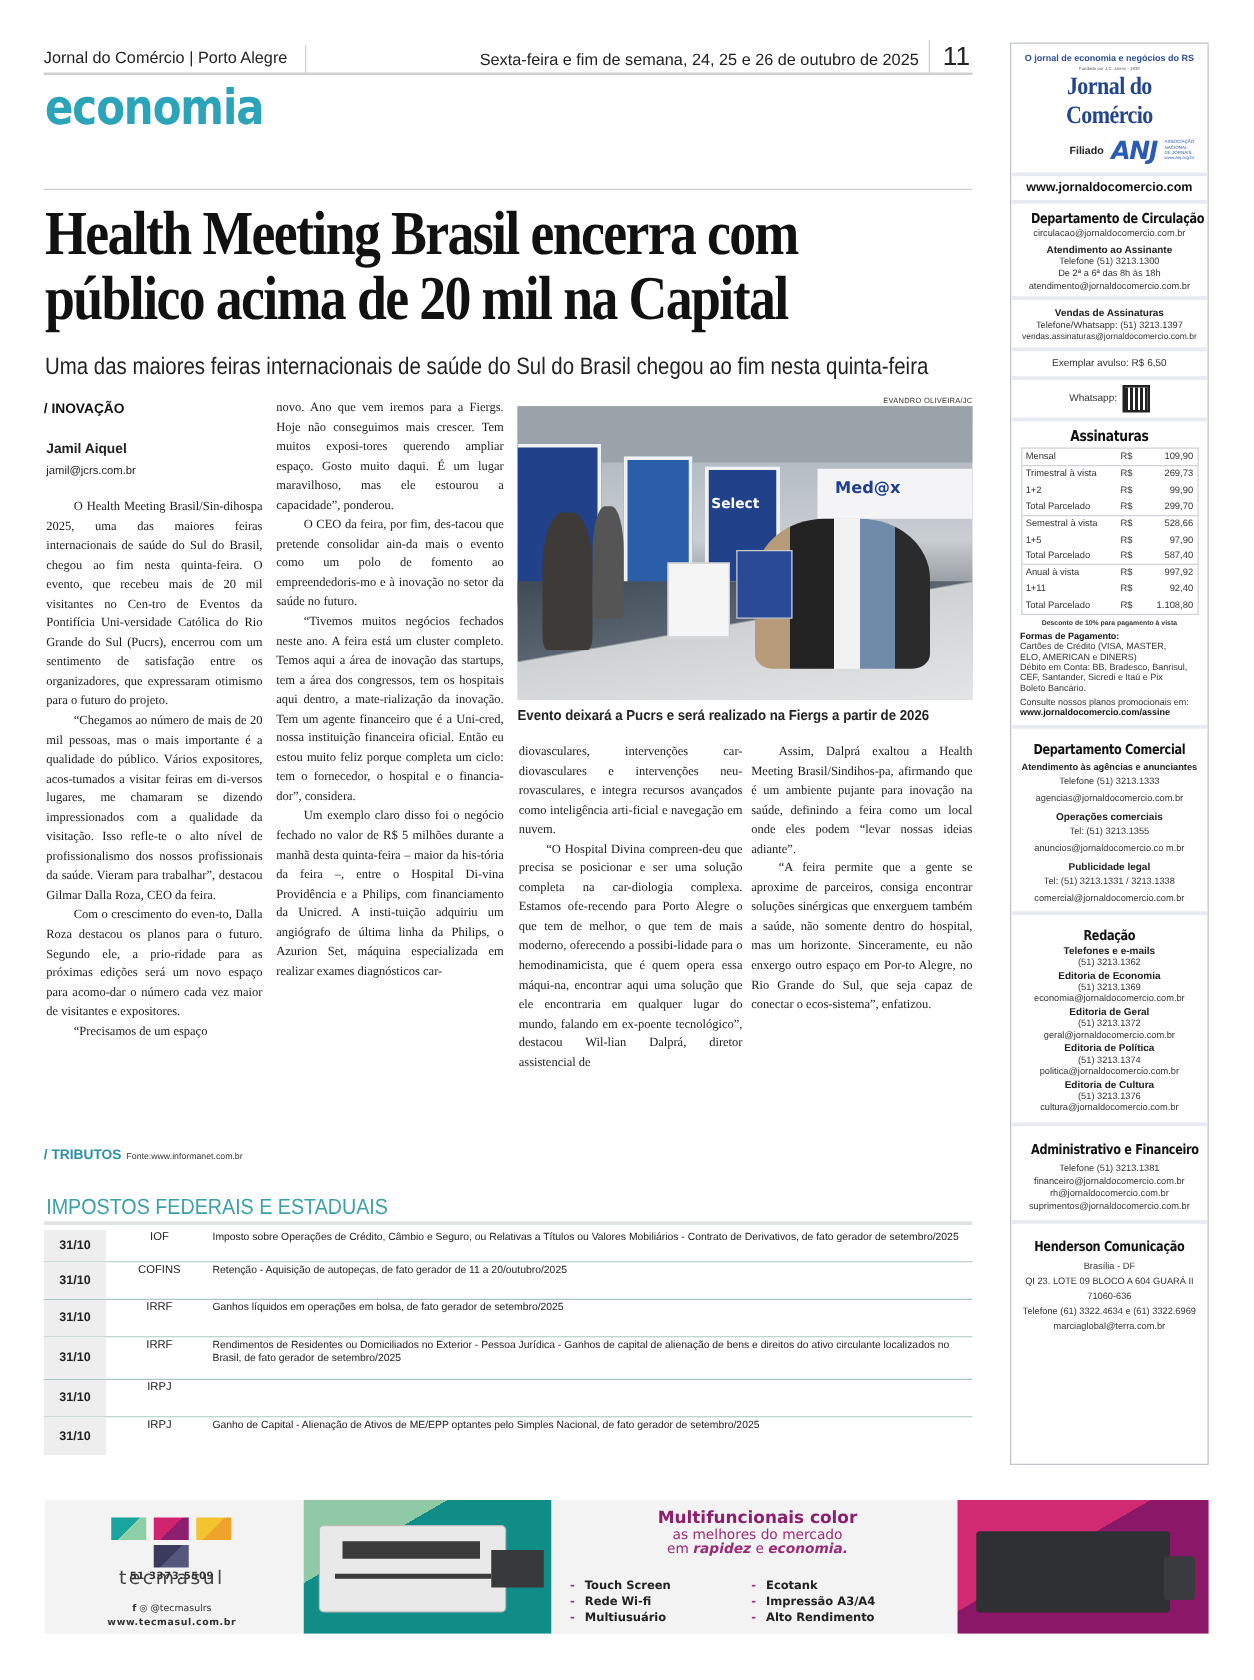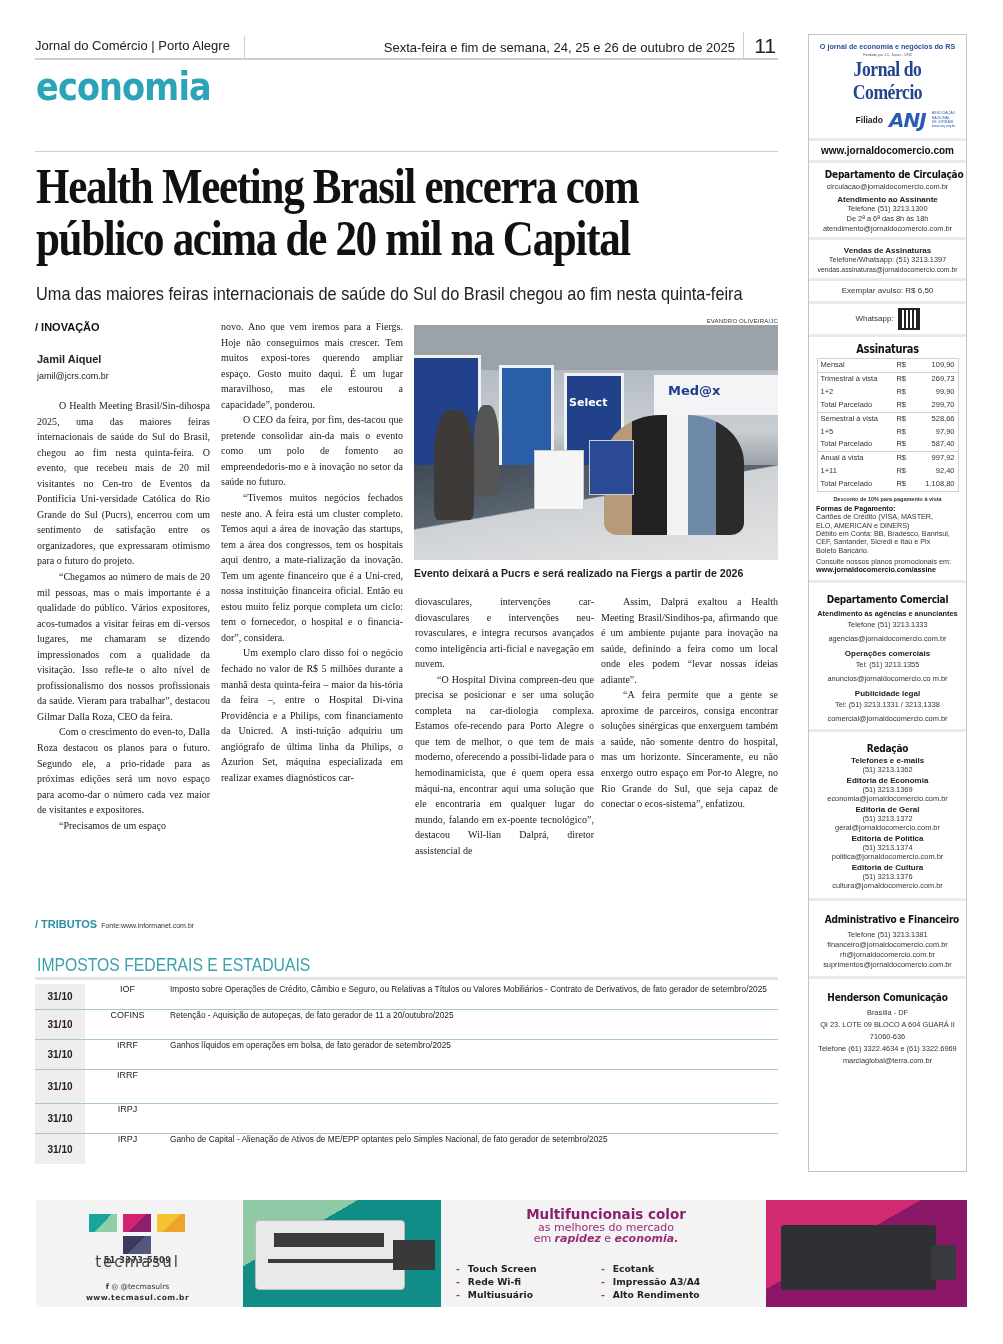--- a/index.html
+++ b/index.html
@@ -187,20 +187,21 @@
     <div class="desc">Retenção - Aquisição de autopeças, de fato gerador de 11 a 20/outubro/2025</div>
   </div>
   <div class="tax-row" style="height:30px;">
     <div class="date">31/10</div>
     <div class="code">IRRF</div>
     <div class="desc">Ganhos líquidos em operações em bolsa, de fato gerador de setembro/2025</div>
   </div>
   <div class="tax-row" style="height:34px;">
     <div class="date">31/10</div>
     <div class="code">IRRF</div>
+    <div class="desc">Rendimentos de Residentes ou Domiciliados no Exterior - Pessoa Jurídica - Ganhos de capital de alienação de bens e direitos do ativo circulante localizados no Brasil, de fato gerador de setembro/2025</div>
   </div>
   <div class="tax-row" style="height:30px;">
     <div class="date">31/10</div>
     <div class="code">IRPJ</div>
   </div>
   <div class="tax-row" style="height:30px;border-bottom:none;">
     <div class="date">31/10</div>
     <div class="code">IRPJ</div>
     <div class="desc">Ganho de Capital - Alienação de Ativos de ME/EPP optantes pelo Simples Nacional, de fato gerador de setembro/2025</div>
   </div>

